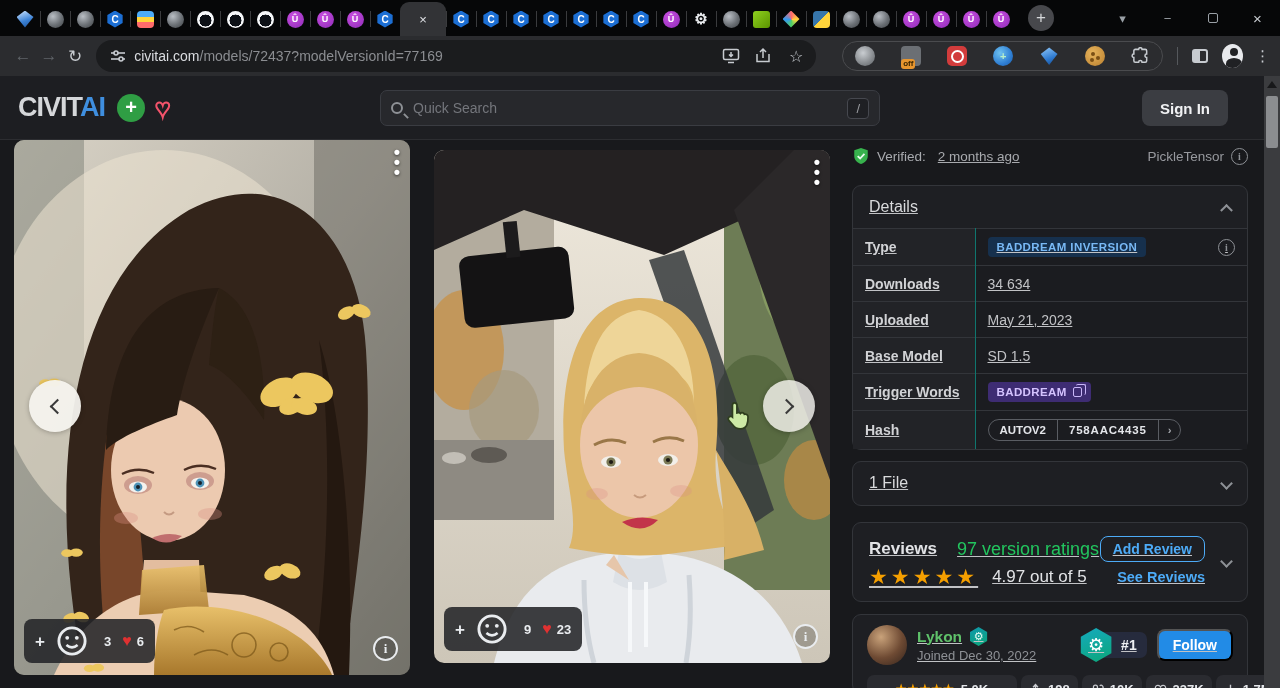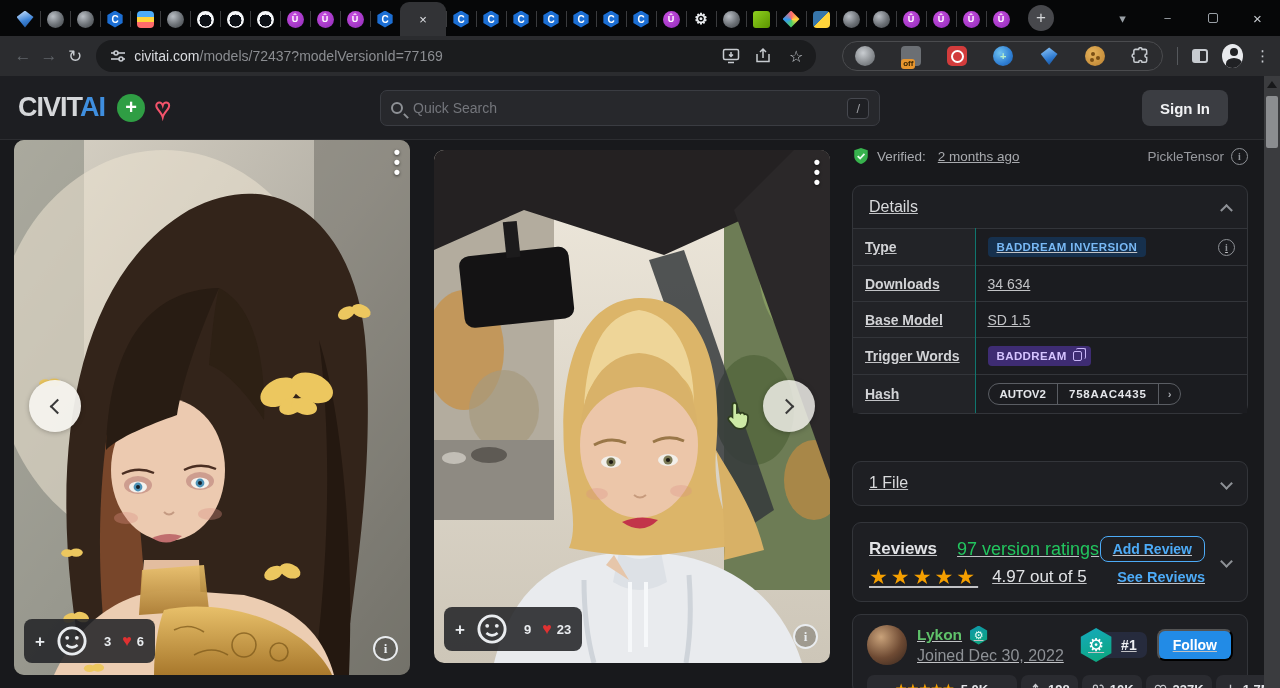--- a/index.html
+++ b/index.html
@@ -121,21 +121,21 @@
   .rating-txt { margin-left:14px; color:#e2e3e6; font-size:17px; }
   .see-reviews { margin-left:auto; margin-right:26px; color:#4dabf7; font-size:14.5px; font-weight:bold; }
   .rev-chev { position:absolute; right:16px; top:34px; }
 
   .creator-top { display:flex; align-items:center; padding:10px 14px 6px; }
   .c-avatar { width:40px; height:40px; border-radius:50%; background:radial-gradient(circle at 35% 30%,#c9a27a,#6e4a33 55%,#32231c); flex:none; }
   .c-names { margin-left:10px; }
   .c-name-row { display:flex; align-items:center; gap:7px; }
   .c-name { color:#5fc16a; font-size:15.5px; font-weight:bold; }
   .mini-hex { width:19px; height:19px; clip-path:polygon(50% 0,95% 26%,95% 74%,50% 100%,5% 74%,5% 26%); background:linear-gradient(160deg,#1098ad,#0ca678); color:#e6fcf5; font-size:11px; display:flex; align-items:center; justify-content:center; }
-  .c-joined { color:#8e9196; font-size:16px; margin-top:2px; }
+  .c-joined { color:#8e9196; font-size:13px; margin-top:2px; }
   .c-right { margin-left:auto; display:flex; align-items:center; }
   .rank-wrap { position:relative; display:flex; align-items:center; }
   .rank-pill { background:#262b3d; border-radius:7px; padding:5px 10px 5px 24px; color:#eef0f3; font-size:14px; font-weight:bold; margin-left:-16px; }
   .big-hex { width:34px; height:34px; clip-path:polygon(50% 0,95% 26%,95% 74%,50% 100%,5% 74%,5% 26%); background:linear-gradient(160deg,#15aabf,#0ca678); color:#fff; font-size:18px; display:flex; align-items:center; justify-content:center; position:relative; z-index:2; }
   .follow-btn { margin-left:10px; background:#228be6; color:#fff; font-size:14px; font-weight:bold; border-radius:8px; padding:6px 14px; }
   .creator-stats { display:flex; gap:4px; padding:4px 14px 12px; }
   .stat-pill { background:#2a2b30; border-radius:7px; height:28px; display:flex; align-items:center; justify-content:center; gap:6px; color:#e4e6ea; font-size:13px; font-weight:bold; padding:0 8px; }
   .stat-pill.first { flex:0 0 150px; }
   .stat-pill.grow { flex:1; }
   .ministars { color:#f59f00; font-size:12px; letter-spacing:1px; }
@@ -540,20 +540,24 @@
               <span class="badge-blue">BADDREAM INVERSION</span>
               <span class="i-badge" style="margin-left:auto;">i</span>
             </span>
           </td>
     </tr>
     <tr>
       <td class="lbl">Downloads</td>
       <td class="val">34 634</td>
     </tr>
     <tr>
+      <td class="lbl">Uploaded</td>
+      <td class="val">May 21, 2023</td>
+    </tr>
+    <tr>
       <td class="lbl">Base Model</td>
       <td class="val">SD 1.5</td>
     </tr>
     <tr>
       <td class="lbl">Trigger Words</td>
       <td class="val"><span class="badge-purple">
               <span>BADDREAM</span>
               <span class="copy-ico"></span>
             </span></td>
     </tr>

